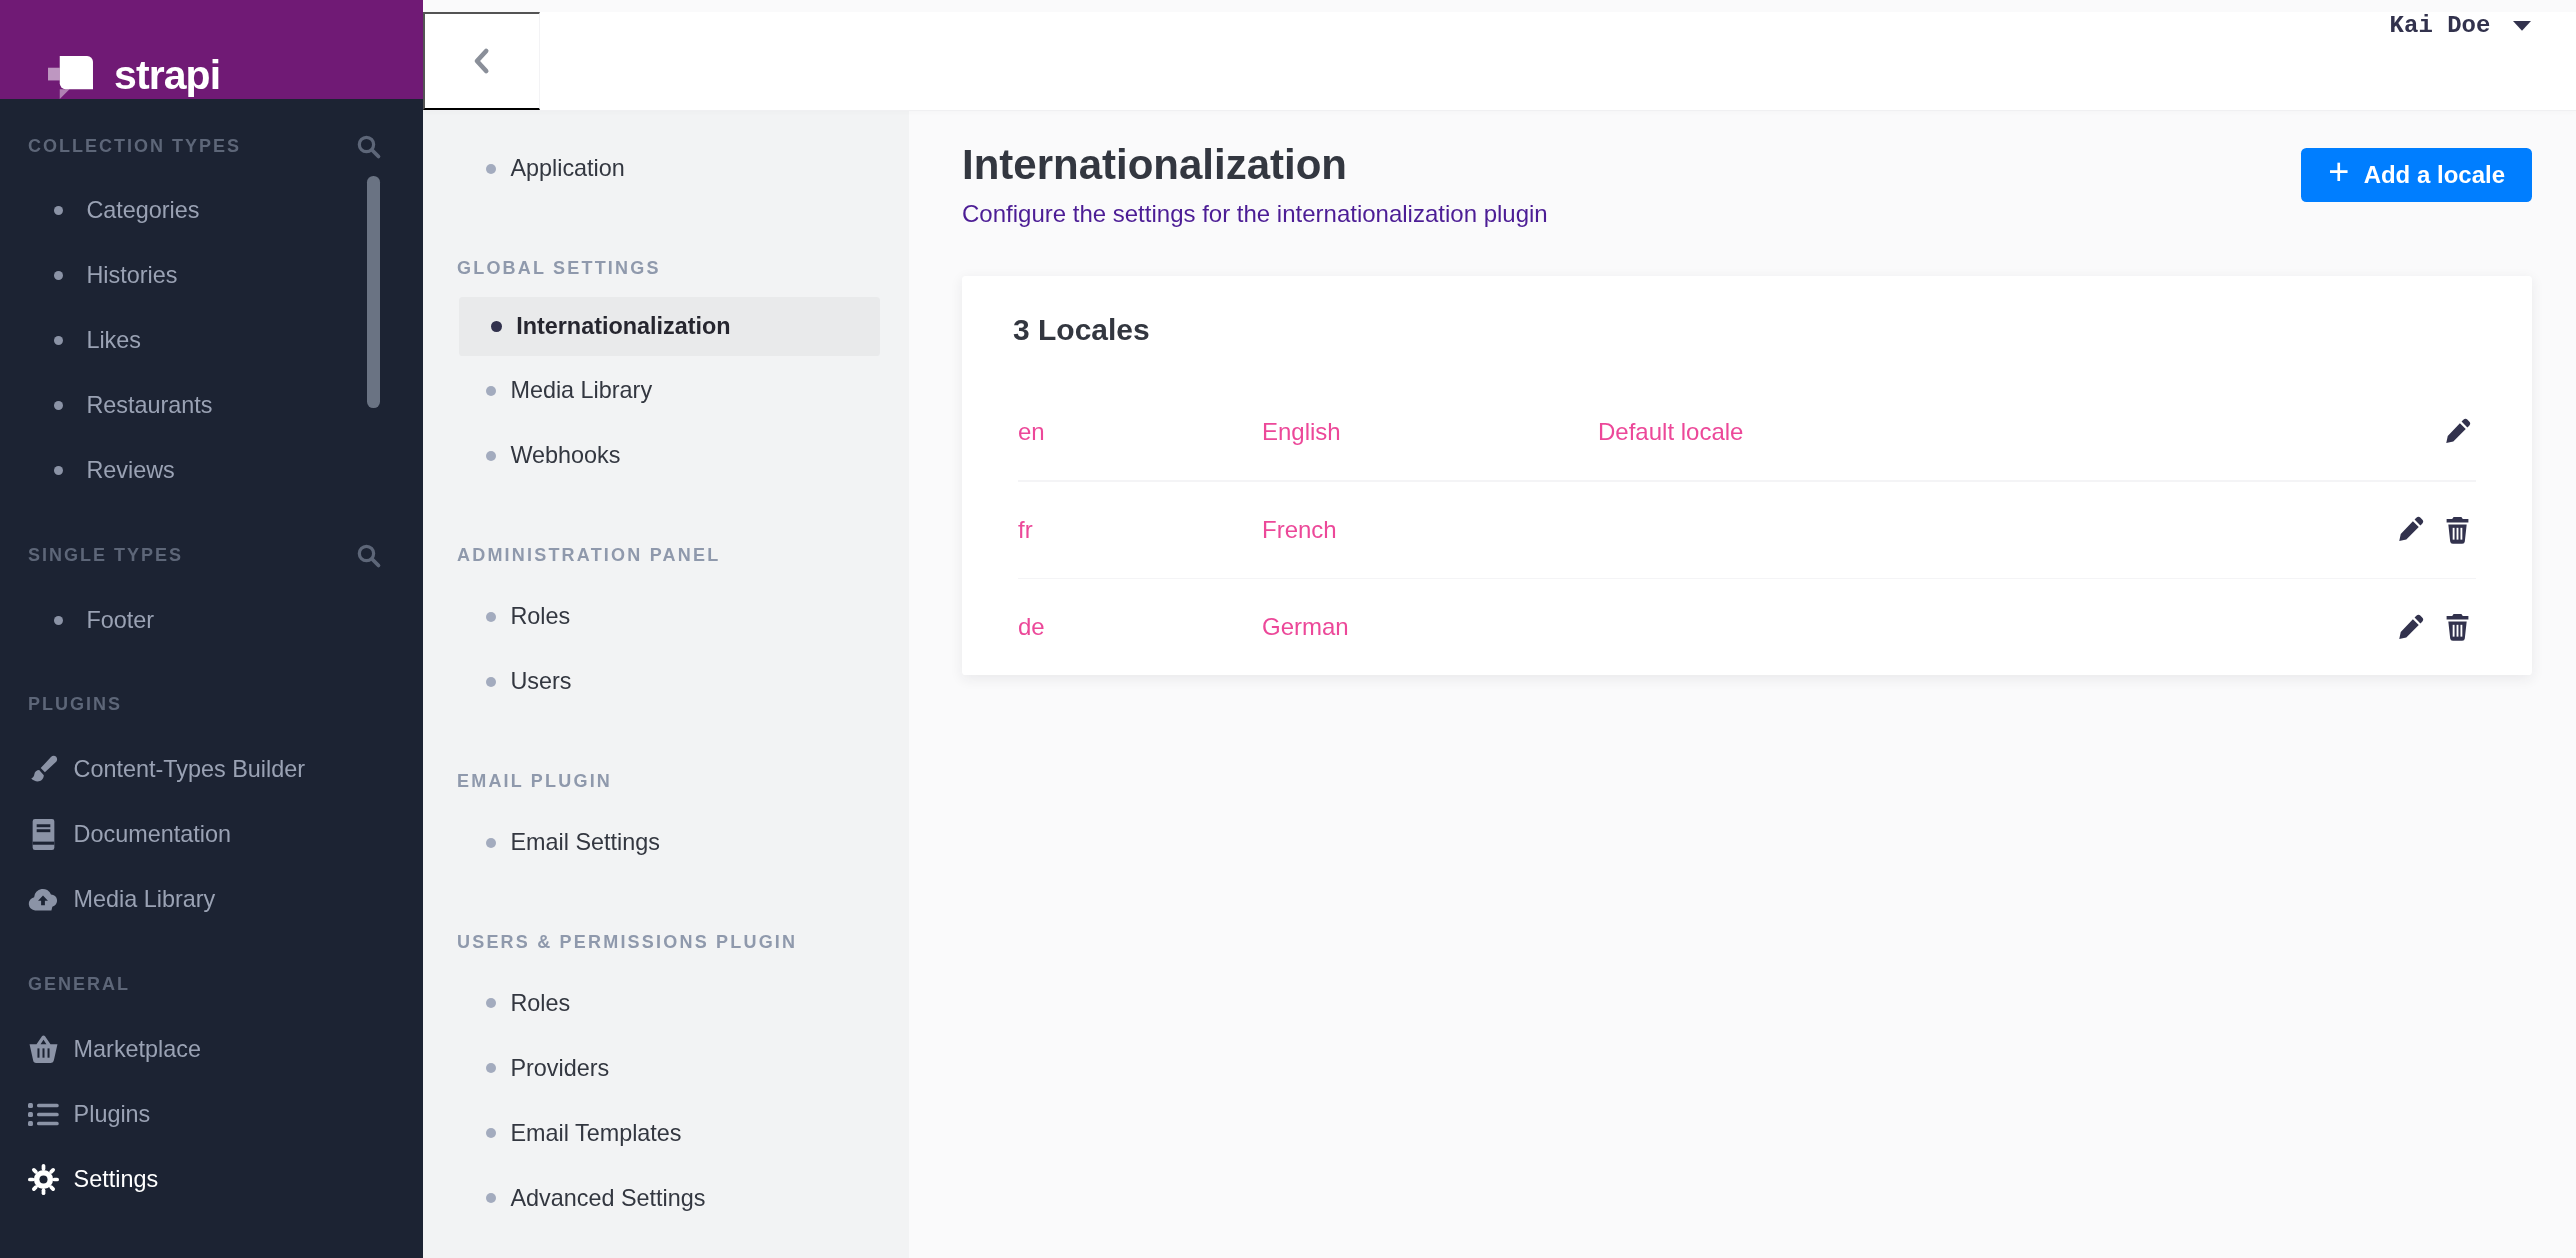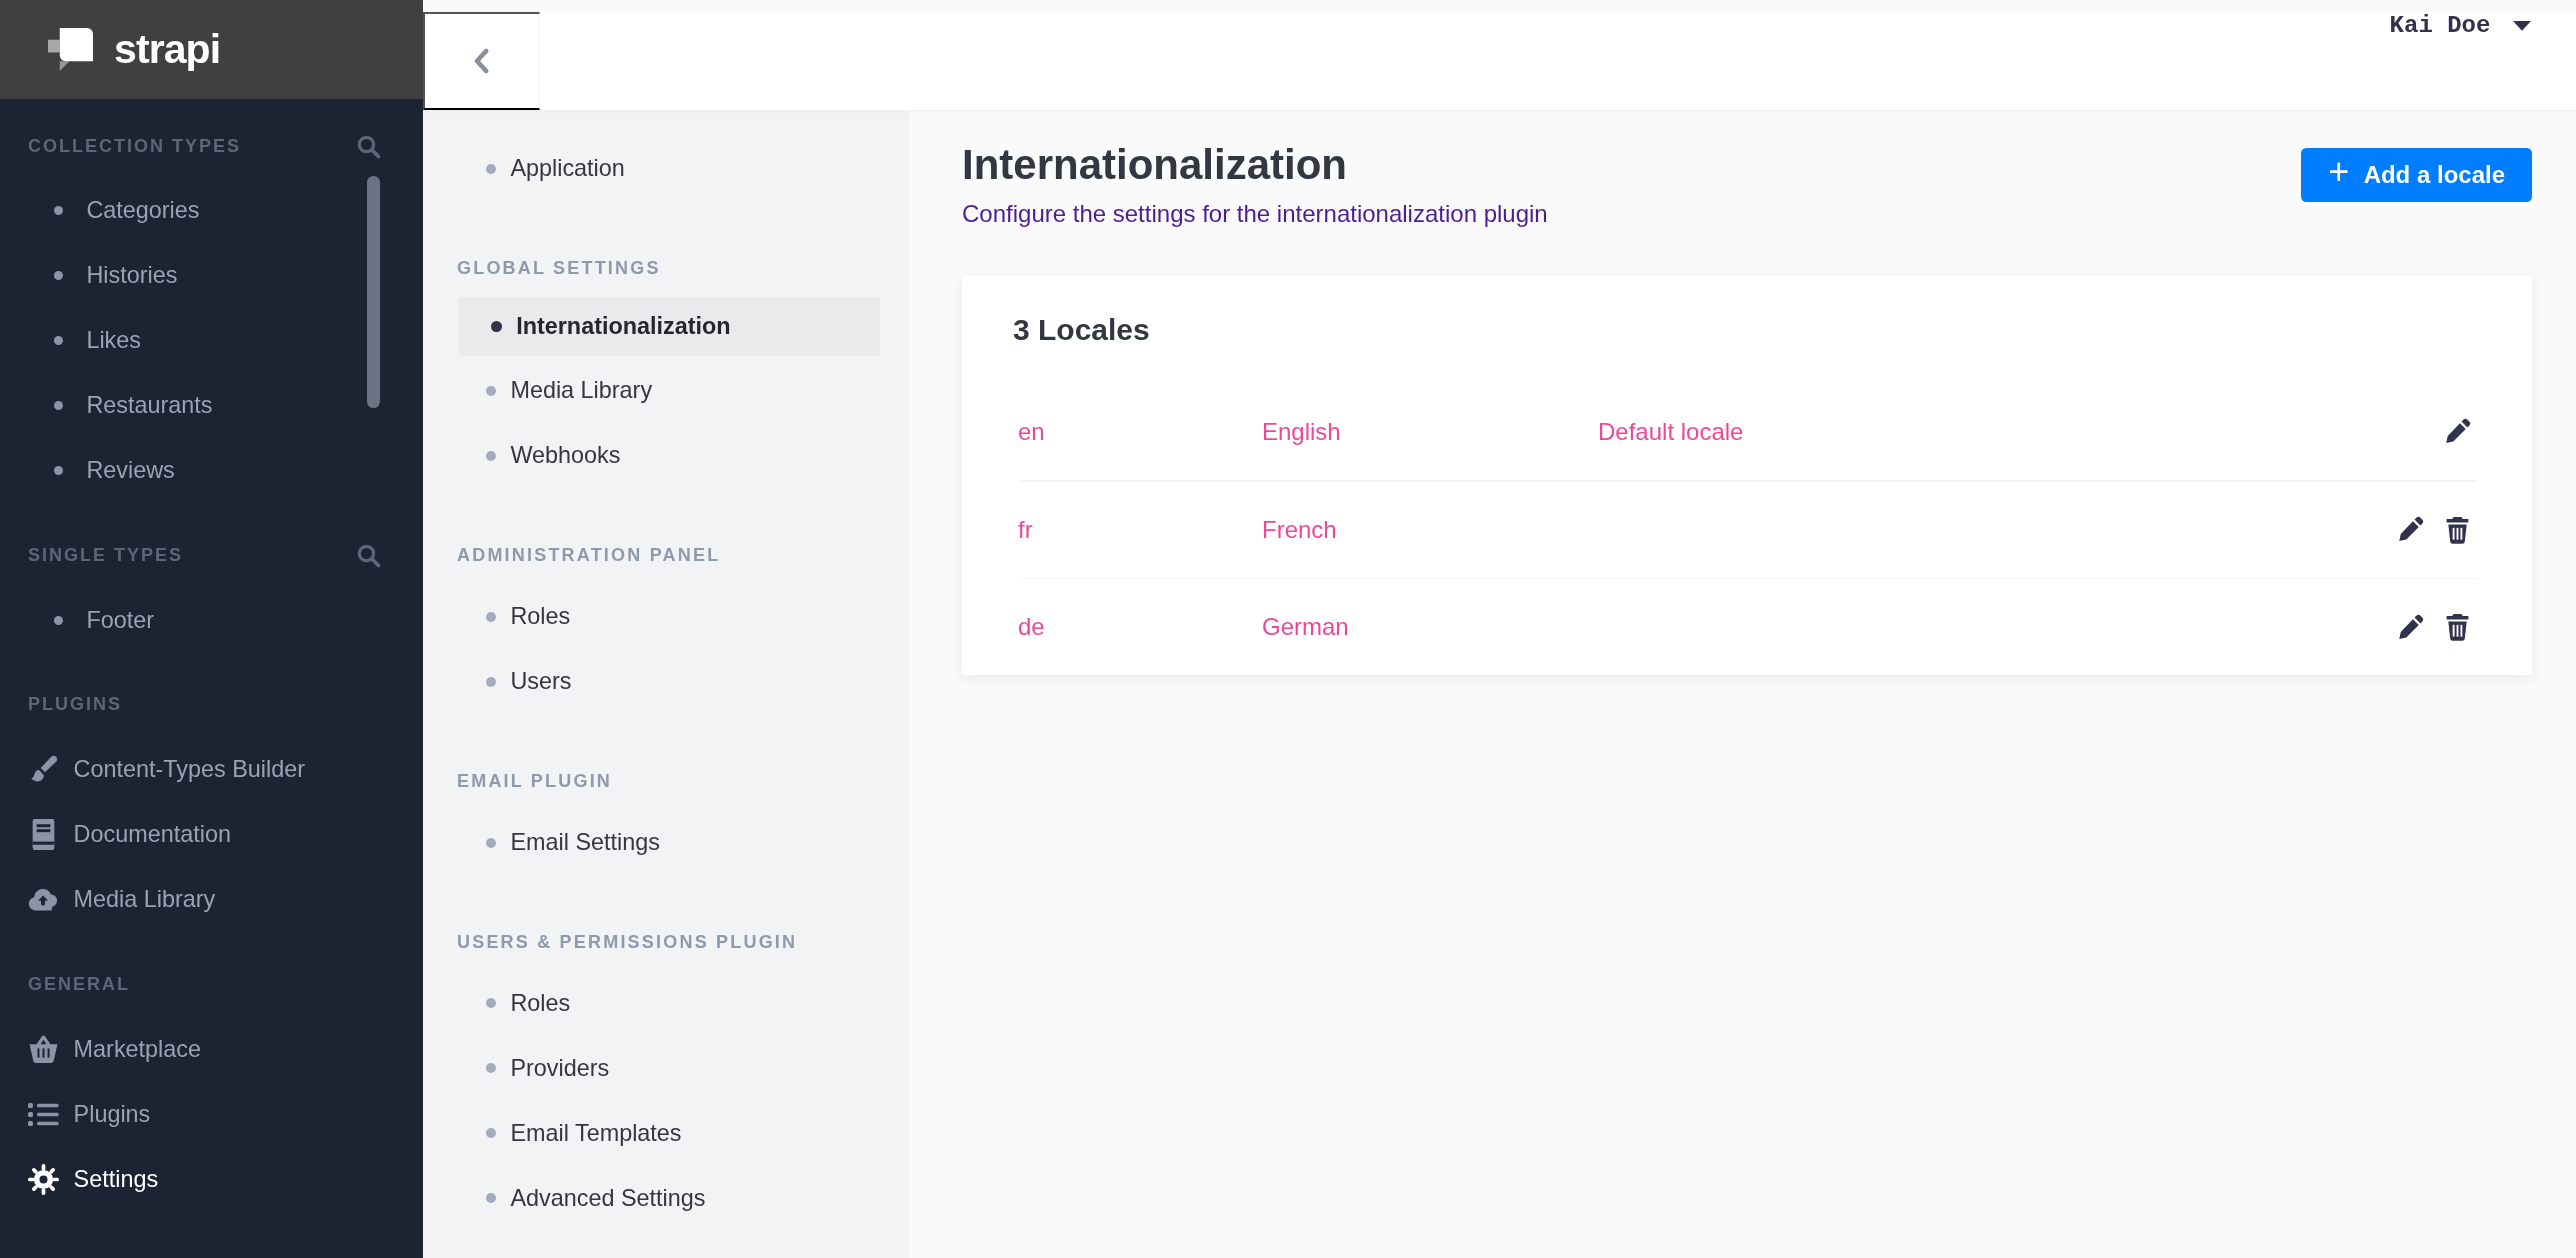--- a/index.html
+++ b/index.html
@@ -8,21 +8,21 @@
     font-family:"Liberation Sans","DejaVu Sans",sans-serif;
     background:#fafafb; position:relative; color:#333740;
   }
 
   
   .left-sidebar {
     position:absolute; left:0; top:0; width:423px; height:1259px;
     background:#1c2333; z-index:3;
   }
   .logo {
-    height:99px; background:#404040; display:flex; align-items:center;
+    height:99px; background:#701a75; display:flex; align-items:flex-end;
     padding-left:47px; gap:20px; cursor:pointer;
   }
   .logo-text { color:#fff; font-size:41px; font-weight:bold; letter-spacing:-0.9px; }
   .side-section { margin-top:34px; }
   .side-section.first { margin-top:29px; }
   .side-header {
     height:36px; margin:0 41px 14.4px 0; padding-left:28px;
     display:flex; align-items:center; justify-content:space-between;
     color:#5d6678; font-size:18px; font-weight:bold; letter-spacing:2px;gap:29px;
   }

